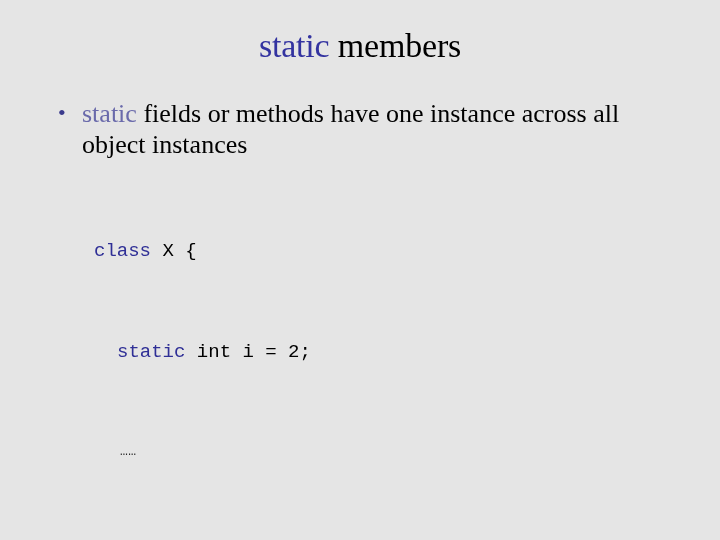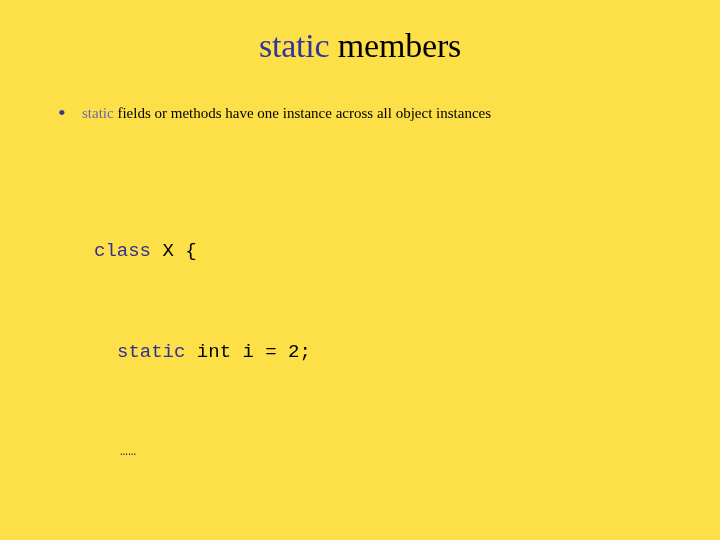--- a/index.html
+++ b/index.html
@@ -13,21 +13,21 @@
     font-family: "Liberation Serif", "DejaVu Serif", serif;
     overflow: hidden;
     position: relative;
   }
   .slide {
     position: absolute;
     left: 0;
     top: 0;
     width: 720px;
     height: 540px;
-    background: #fde047;
+    background: #e5e5e5;
   }
 
   
   .title {
     position: absolute;
     left: 0;
     top: 26px;
     width: 720px;
     text-align: center;
     font-family: "Liberation Serif", "DejaVu Serif", serif;
@@ -58,21 +58,21 @@
     flex: 0 0 auto;
     width: 24px;
     font-size: 22px;
     line-height: 30px;
     color: #3a3a8c;
     text-align: left;
     padding-left: 2px;
   }
   .bullet-text {
     flex: 1 1 auto;
-    font-size: 15px;
+    font-size: 26px;
     line-height: 31px;
     color: #000000;
     font-family: "Liberation Serif", "DejaVu Serif", serif;
   }
   .bullet-text .kw {
     color: #6a6aab;
   }
 
   
   .code-block {

